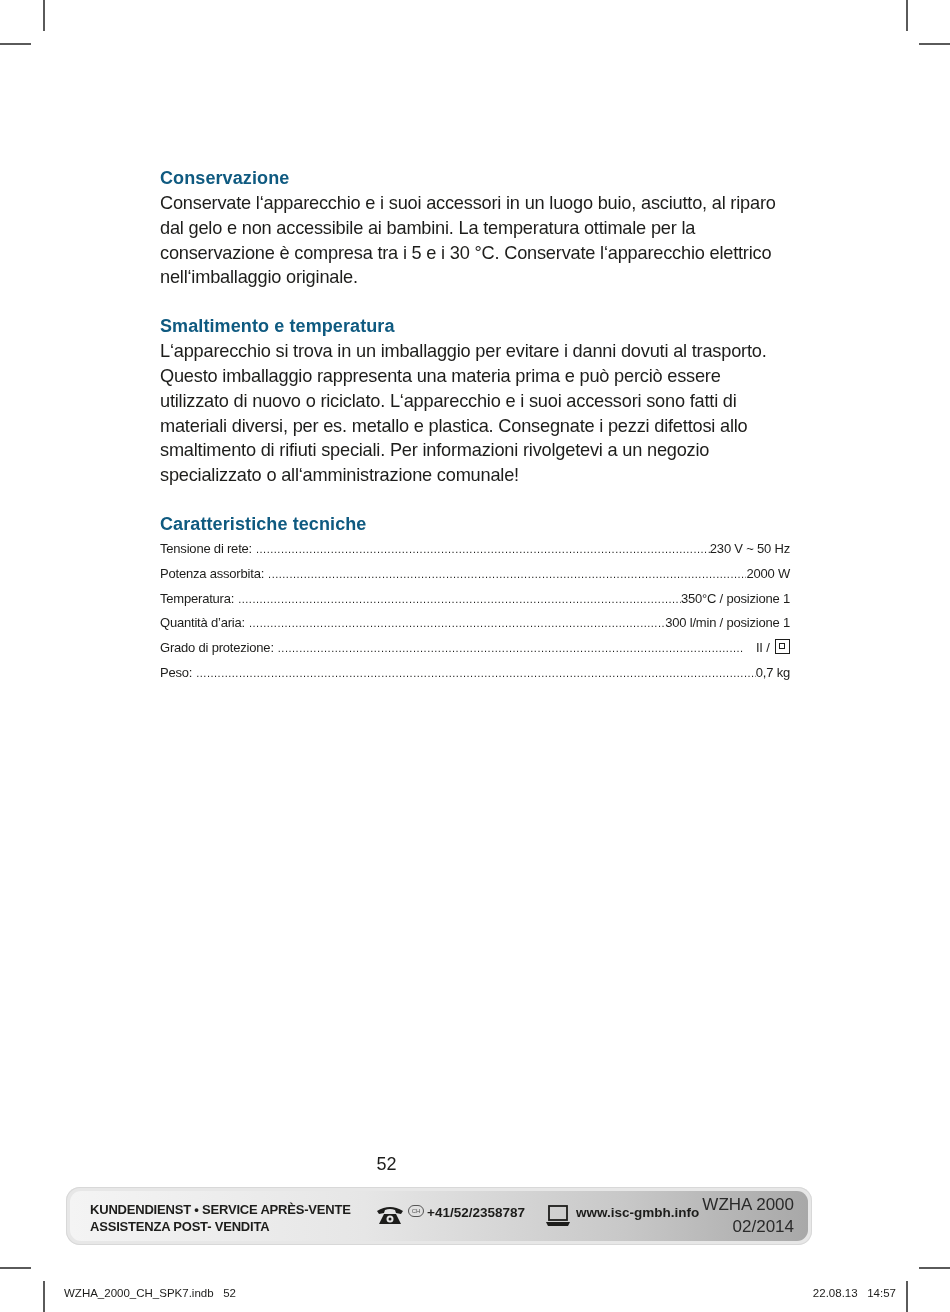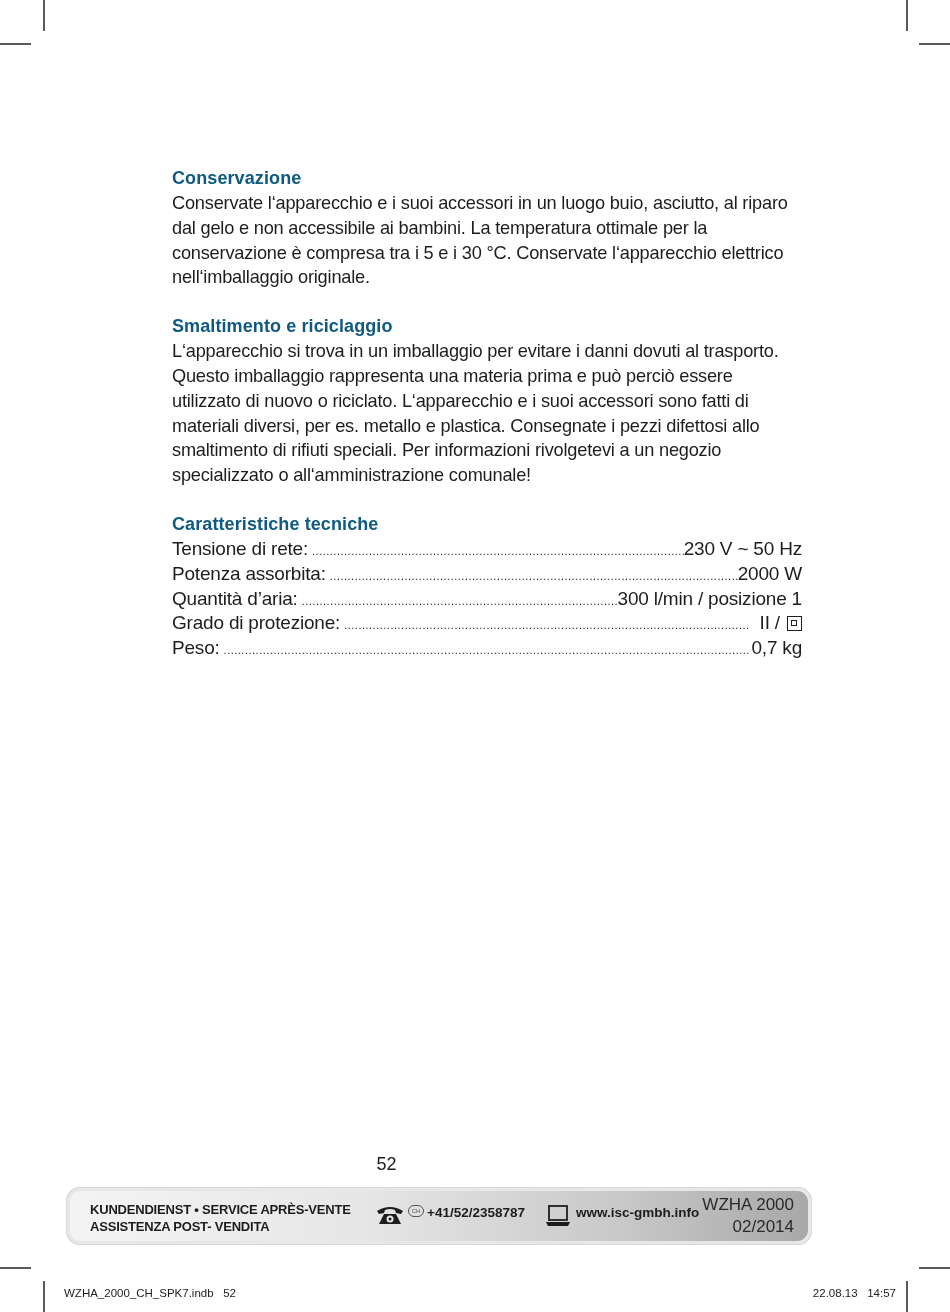--- a/index.html
+++ b/index.html
@@ -4,32 +4,32 @@
 <style>
   html, body { margin: 0; padding: 0; }
   body {
     width: 950px; height: 1312px; position: relative; overflow: hidden;
     background: #ffffff;
     font-family: "Liberation Sans", sans-serif;
     color: #1d1d1b;
   }
   .crop { position: absolute; background: #5a5a5a; }
   .content {
-    position: absolute; left: 160px; top: 166px; width: 630px; margin-left: 12px;
+    position: absolute; left: 160px; top: 166px; width: 630px;
   }
   h2 {
     margin: 0; font-size: 18px; font-weight: bold; color: #0f5a80;
     line-height: 25px; letter-spacing: 0.1px;
   }
   p {
     margin: 0 0 24px 0; font-size: 18.2px; line-height: 24.8px; letter-spacing: -0.2px;
   }
   .specs { margin: 0; padding: 0; list-style: none; }
   .spec {
-    display: flex; align-items: baseline; font-size: 19px; line-height: 24.8px;
+    display: flex; align-items: baseline; font-size: 13px; line-height: 24.8px;
     letter-spacing: -0.2px; white-space: nowrap;
   }
   .spec .lbl { flex: none; padding-right: 4px; }
   .spec .dots {
     flex: 1 1 auto; overflow: hidden; height: 18px; align-self: baseline;
     font-size: 11px; letter-spacing: 0.5px; color: #1d1d1b;
   }
   .spec .dots::before {
     content: "...................................................................................................................................................................................................................................................";
   }
@@ -95,35 +95,40 @@
 <div class="crop" style="left:0;top:1267px;width:31px;height:1.5px;"></div>
 <div class="crop" style="left:906px;top:1281px;width:1.5px;height:31px;"></div>
 <div class="crop" style="left:919px;top:1267px;width:31px;height:1.5px;"></div>
 
 <div class="content">
   <section>
     <h2>Conservazione</h2>
     <p>Conservate l‘apparecchio e i suoi accessori in un luogo buio, asciutto, al riparo dal gelo e non accessibile ai bambini. La temperatura ottimale per la conservazione è compresa tra i 5 e i 30 °C. Conservate l‘apparecchio elettrico nell‘imballaggio originale.</p>
   </section>
   <section>
-    <h2>Smaltimento e riciclaggio</h2>
+    <h2>Smaltimento e temperatura</h2>
     <p>L‘apparecchio si trova in un imballaggio per evitare i danni dovuti al trasporto. Questo imballaggio rappresenta una materia prima e può perciò essere utilizzato di nuovo o riciclato. L‘apparecchio e i suoi accessori sono fatti di materiali diversi, per es. metallo e plastica. Consegnate i pezzi difettosi allo smaltimento di rifiuti speciali. Per informazioni rivolgetevi a un negozio specializzato o all‘amministrazione comunale!</p>
   </section>
   <section>
     <h2>Caratteristiche tecniche</h2>
     <ul class="specs">
       <li class="spec">
         <span class="lbl">Tensione di rete:</span>
         <span class="dots"></span>
         <span class="val">230 V ~ 50 Hz</span>
       </li>
       <li class="spec">
         <span class="lbl">Potenza assorbita:</span>
         <span class="dots"></span>
         <span class="val">2000 W</span>
+      </li>
+      <li class="spec">
+        <span class="lbl">Temperatura:</span>
+        <span class="dots"></span>
+        <span class="val">350°C / posizione 1</span>
       </li>
       <li class="spec">
         <span class="lbl">Quantità d’aria:</span>
         <span class="dots"></span>
         <span class="val">300 l/min / posizione 1</span>
       </li>
       <li class="spec">
         <span class="lbl">Grado di protezione:</span>
         <span class="dots" style="margin-right:12px"></span>
         <span class="val">

